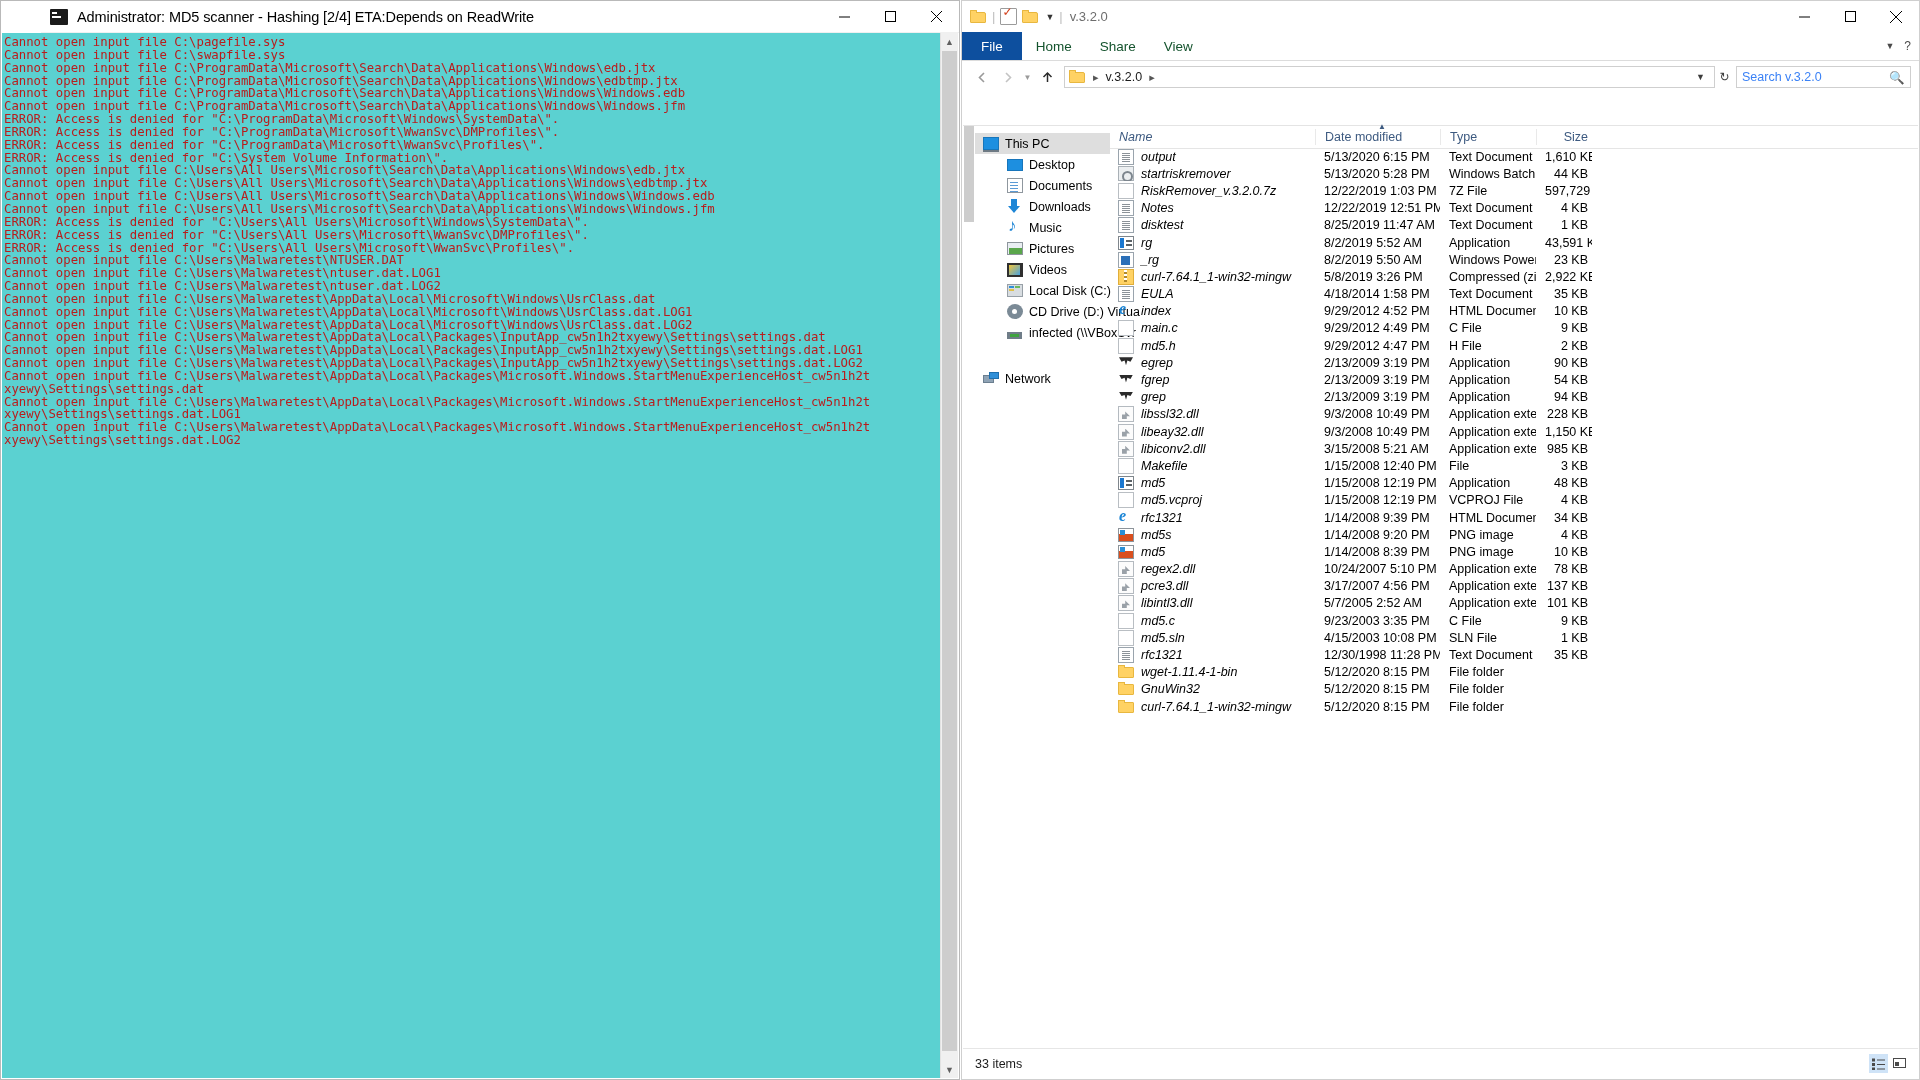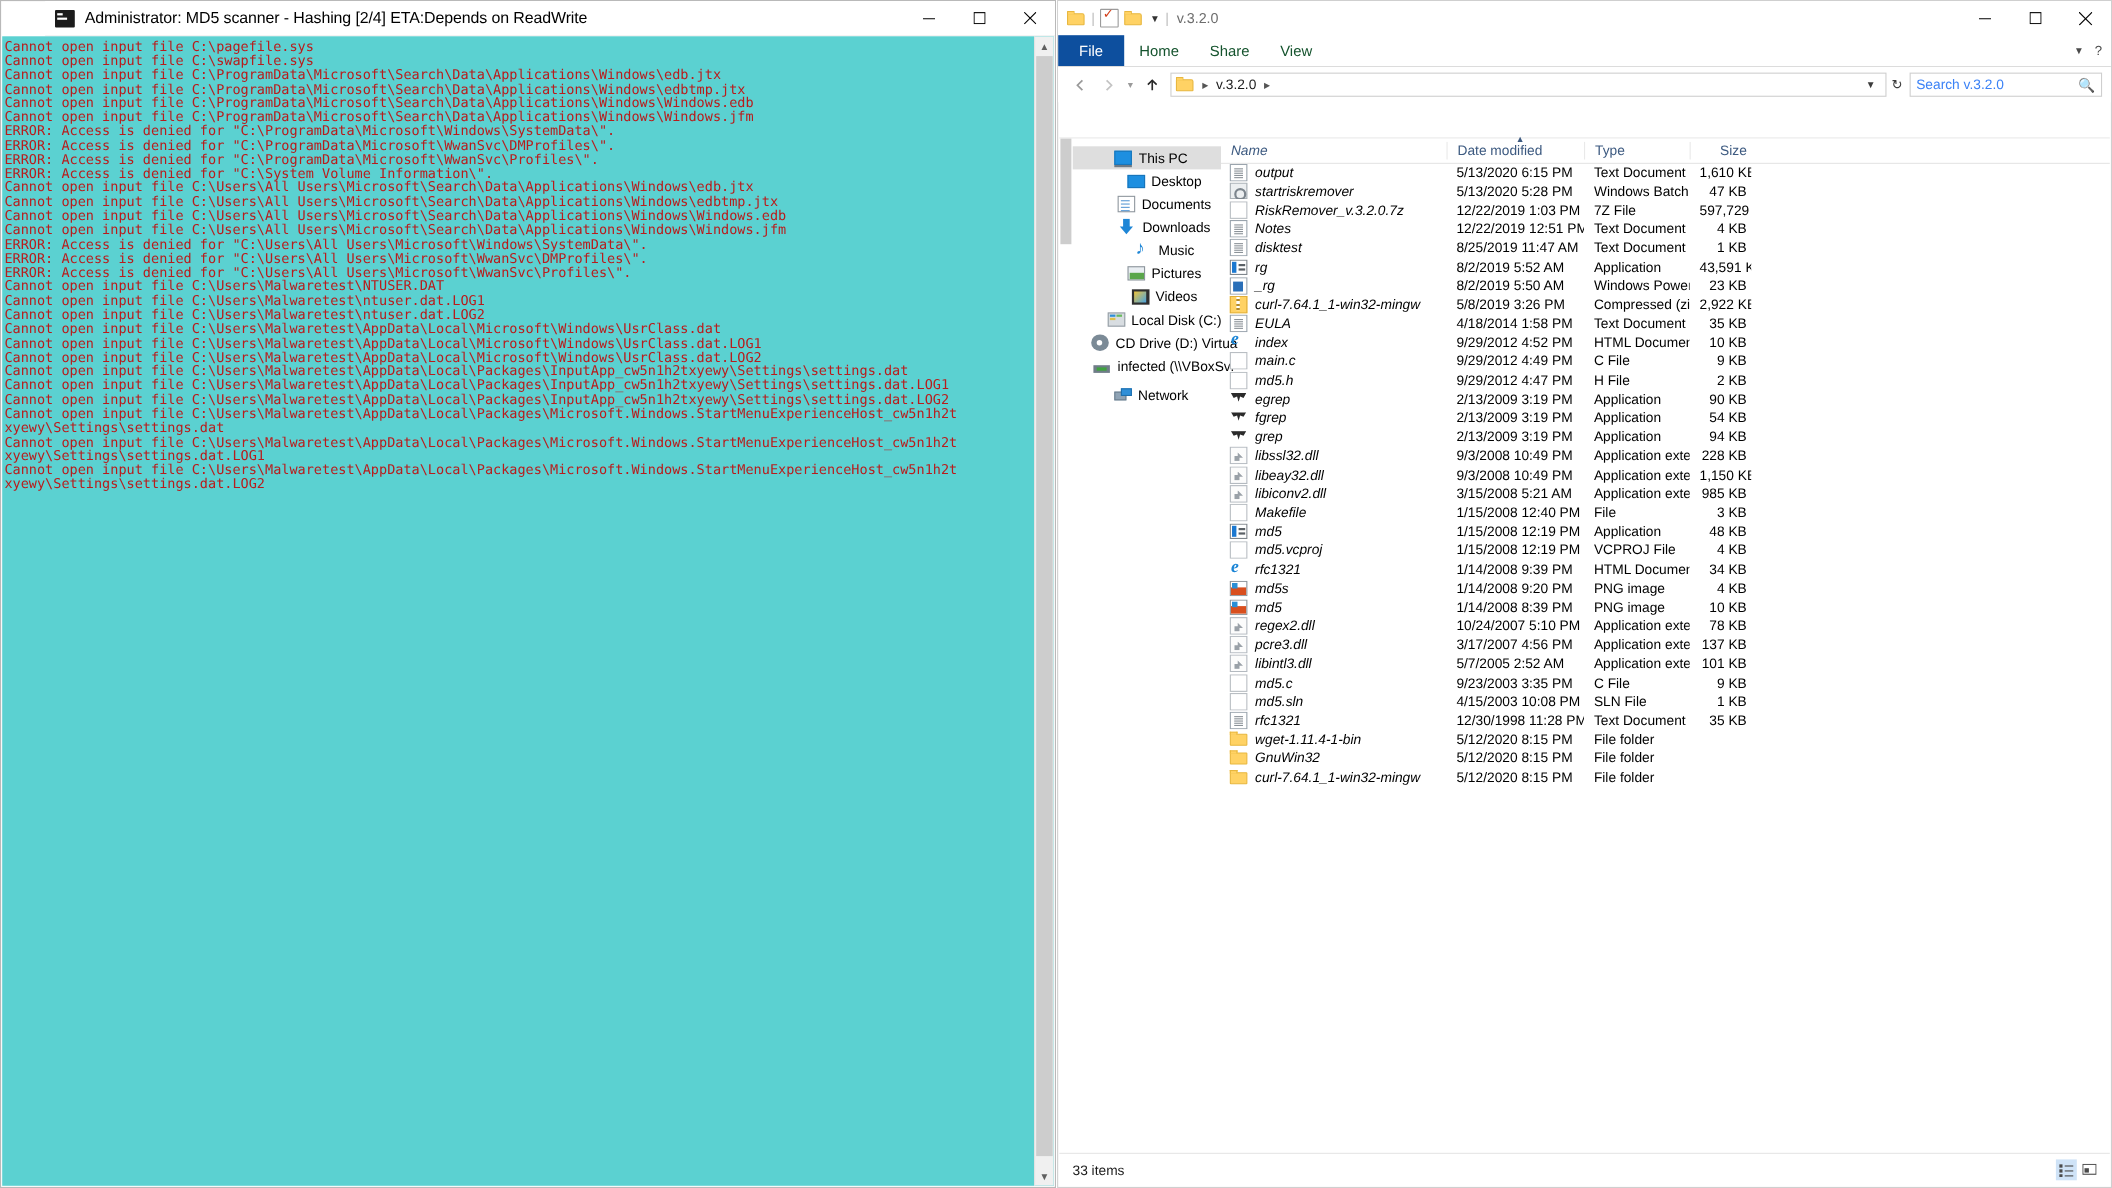--- a/index.html
+++ b/index.html
@@ -71,21 +71,21 @@
   .search-box{width:175px;height:22px;border:1px solid #cfcfcf;background:#fff;display:flex;
       align-items:center;padding:0 5px;box-sizing:border-box;margin-left:2px;}
   .search-box span{font-size:12.5px;color:#3b82f6;}
   .search-ic{margin-left:auto;color:#2f6fb5;font-size:12px;}
 
   .exp-main{position:absolute;left:1px;right:1px;top:124px;bottom:30px;display:flex;background:#fff;
       border-top:1px solid #e4e4e4;}
   .nav-scroll{width:12px;background:#fff;position:relative;}
   .nav-thumb{position:absolute;left:1px;right:1px;top:0;height:96px;background:#cdcdcd;}
   .nav-pane{width:135px;padding-top:7px;background:#fff;font-size:12.5px;color:#000;}
-  .nav-item{height:21px;display:flex;align-items:center;gap:6px;padding-left:16px;white-space:nowrap;justify-content:center;}
+  .nav-item{height:21px;display:flex;align-items:center;gap:6px;padding-left:16px;white-space:nowrap;}
   .nav-item.sel{background:#dedede;}
   .nav-item.root{padding-left:8px;}
   .nav-item.sub{padding-left:32px;}
   .ic{width:16px;height:16px;flex:0 0 16px;position:relative;}
 
   .list-area{flex:1;position:relative;}
   .col-head{height:22px;display:flex;align-items:center;border-bottom:1px solid #e5e5e5;
       font-size:12.5px;color:#3d5a80;background:#fff;}
   .col{padding-left:9px;border-left:1px solid #e9e9e9;height:16px;display:flex;align-items:center;
       box-sizing:border-box;position:relative;}
@@ -373,21 +373,21 @@
           <span>Local Disk (C:)</span>
         </div>
         <div class="nav-item sub">
           <span class="ic n-cd"></span>
           <span>CD Drive (D:) Virtua</span>
         </div>
         <div class="nav-item sub">
           <span class="ic n-net"></span>
           <span>infected (\\VBoxSvr</span>
         </div>
-        <div class="nav-item root" style="margin-top:6px;">
+        <div class="nav-item root" style="margin-top:25px;">
           <span class="ic n-netw"></span>
           <span>Network</span>
         </div>
       </div>
 
       <div class="list-area">
         <div class="col-head">
           <div class="col c-name">Name</div>
           <div class="col c-date">
             <span class="sort-caret">▲</span>
@@ -406,21 +406,21 @@
               <div class="cell type c-type">Text Document</div>
               <div class="cell size c-size">1,610 KB</div>
             </div>
             <div class="row">
               <div class="cell name c-name">
                 <span class="ic ico-bat"></span>
                 <span>startriskremover</span>
               </div>
               <div class="cell date c-date">5/13/2020 5:28 PM</div>
               <div class="cell type c-type">Windows Batch File</div>
-              <div class="cell size c-size">47 KB</div>
+              <div class="cell size c-size">44 KB</div>
             </div>
             <div class="row">
               <div class="cell name c-name">
                 <span class="ic ico-7z"></span>
                 <span>RiskRemover_v.3.2.0.7z</span>
               </div>
               <div class="cell date c-date">12/22/2019 1:03 PM</div>
               <div class="cell type c-type">7Z File</div>
               <div class="cell size c-size">597,729 KB</div>
             </div>

